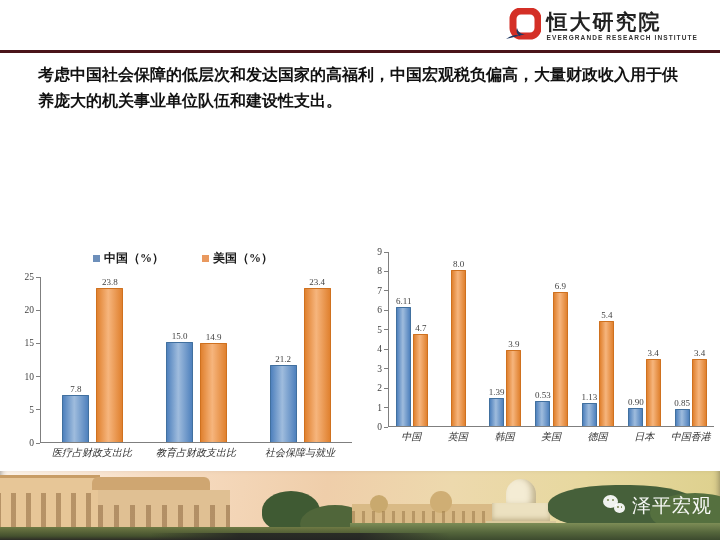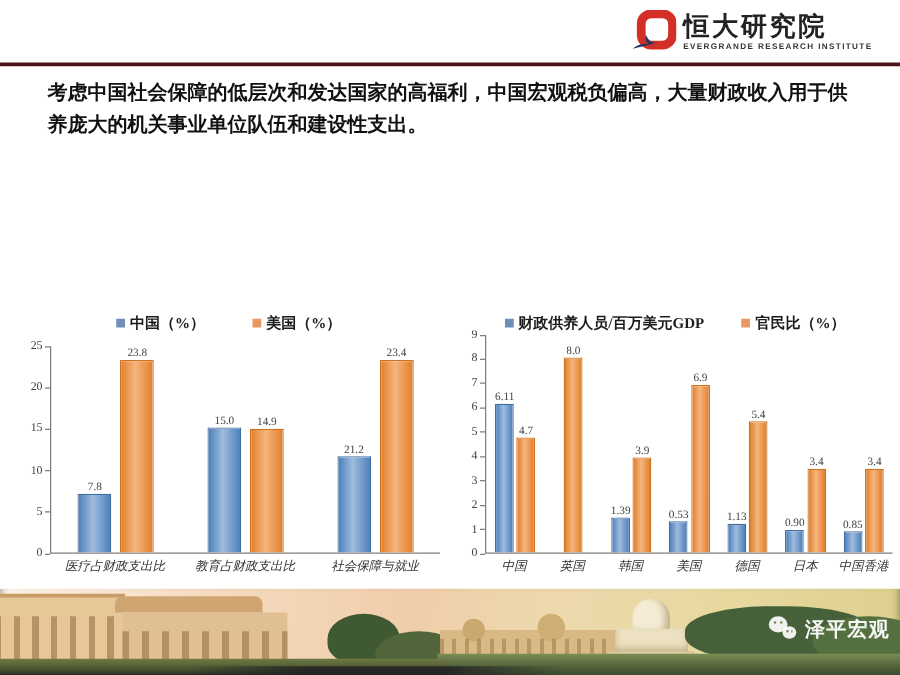--- a/index.html
+++ b/index.html
@@ -81,21 +81,21 @@
   .dark-edge{left:150px;top:62px;width:300px;height:7px;background:linear-gradient(90deg,rgba(30,30,30,0) 0%,rgba(35,35,35,.85) 30%,rgba(35,35,35,.85) 70%,rgba(30,30,30,0) 100%);}
   
   .watermark{display:flex;position:absolute;right:8px;top:22px;align-items:center;gap:5px;}
   .wm-icon{position:relative;width:24px;height:22px;flex:none;}
   .wm-bubble-big{position:absolute;left:0;top:0;width:15px;height:13px;background:rgba(255,255,255,.92);border-radius:50%;}
   .wm-bubble-big::before,.wm-bubble-big::after{content:"";position:absolute;top:4px;width:2px;height:2px;border-radius:50%;background:#7d8a55;}
   .wm-bubble-big::before{left:4px;} .wm-bubble-big::after{left:9px;}
   .wm-bubble-small{position:absolute;left:11px;top:8px;width:11px;height:10px;background:rgba(255,255,255,.92);border-radius:50%;}
   .wm-bubble-small::before,.wm-bubble-small::after{content:"";position:absolute;top:3px;width:1.8px;height:1.8px;border-radius:50%;background:#7d8a55;}
   .wm-bubble-small::before{left:3px;} .wm-bubble-small::after{left:6.5px;}
-  .wm-text{position:static;font-size:16px;font-weight:bold;color:rgba(255,255,255,.95);letter-spacing:1px;font-family:"Liberation Sans",sans-serif;}
+  .wm-text{position:static;font-size:19px;font-weight:normal;color:rgba(255,255,255,.95);letter-spacing:1px;font-family:"Liberation Sans",sans-serif;}
 </style>
 </head>
 <body>
 
 <div class="header">
   <div class="logo">
     <svg width="36" height="36" viewBox="0 0 36 36">
       <rect x="8" y="3" width="25" height="25" rx="8" fill="none" stroke="#d42f26" stroke-width="7"></rect>
       <path d="M1 31 q9 -7 16 -2 q-7 -2 -5 -9 q2 7 9 6 q-11 3 -20 5 z" fill="#1f3864"></path>
     </svg>
@@ -181,30 +181,20 @@
       </div>
   </div>
   <div class="xlabels">
       <div class="xcat">医疗占财政支出比</div>
       <div class="xcat">教育占财政支出比</div>
       <div class="xcat">社会保障与就业</div>
     </div>
 </div>
 
 <div class="chart" id="chart-right">
-  <div class="legend">
-      <div class="legend-item">
-        <span class="swatch" style="background: rgb(109, 143, 186);"></span>
-        <span>财政供养人员/百万美元GDP</span>
-      </div>
-      <div class="legend-item">
-        <span class="swatch" style="background: rgb(233, 153, 95);"></span>
-        <span>官民比（%）</span>
-      </div>
-    </div>
   <div class="chart-body">
     <div class="yaxis">
         <div class="ytick" style="bottom: 0%;">
           <span class="ylab">0</span>
           <span class="ymark"></span>
         </div>
         <div class="ytick" style="bottom: 11.1111%;">
           <span class="ylab">1</span>
           <span class="ymark"></span>
         </div>

